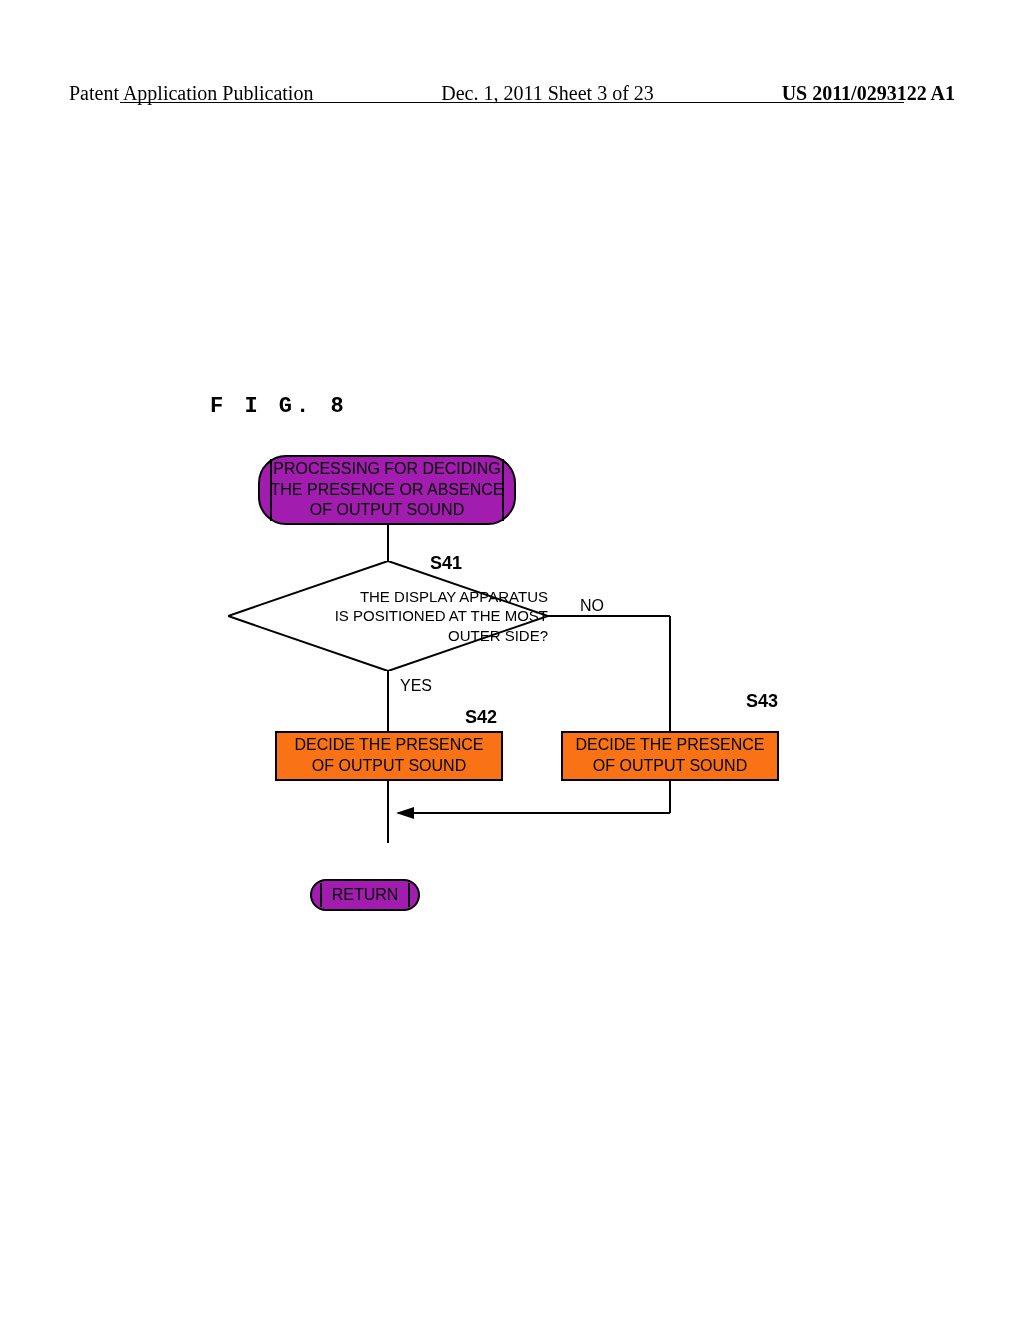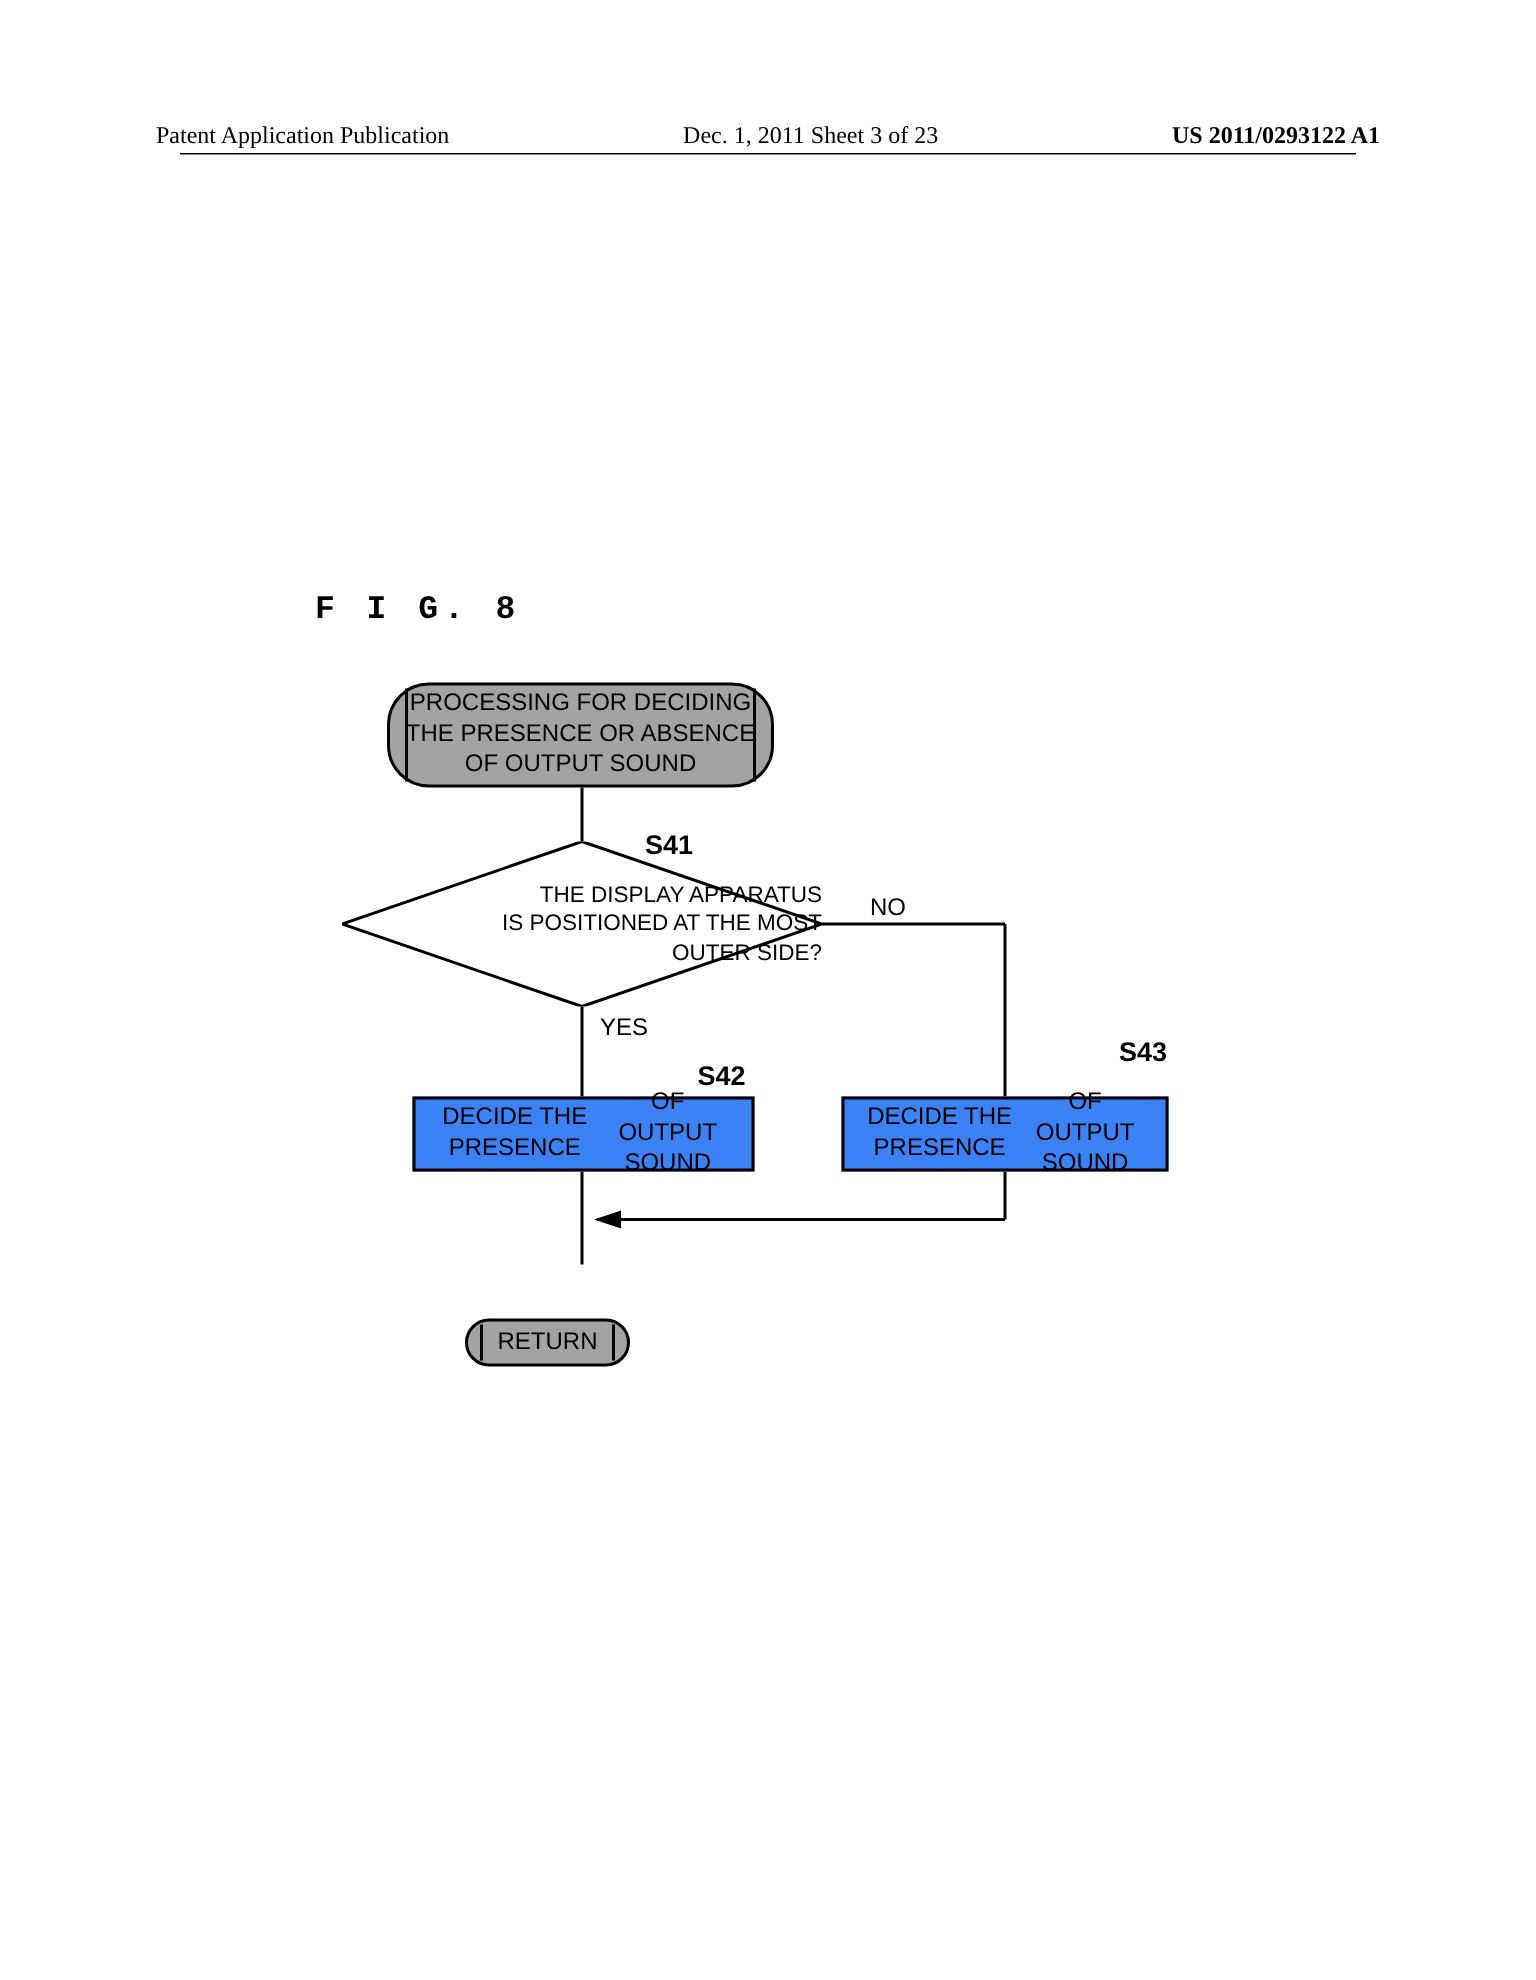--- a/index.html
+++ b/index.html
@@ -14,22 +14,22 @@
       font-family: Arial, Helvetica, sans-serif;
       position: relative;
     }
     .header {
       position: absolute;
       top: 82px;
       left: 0;
       width: 1024px;
       display: flex;
       justify-content: space-between;
-      padding: 0 104px;
-      font-size: 16px;
+      padding: 0 69px;
+      font-size: 20px;
       font-family: 'Times New Roman', serif;
     }
     .header-left {
       font-weight: normal;
     }
     .header-center {
       font-weight: normal;
     }
     .header-right {
       font-weight: bold;
@@ -54,21 +54,21 @@
     .flow-container {
       position: absolute;
       top: 455px;
       left: 0;
       width: 1024px;
     }
     .terminator {
       position: absolute;
       border: 2px solid #000;
       border-radius: 28px;
-      background: #a3a3a3;
+      background: #a21caf;
       text-align: center;
       font-size: 16px;
       display: flex;
       flex-direction: column;
       justify-content: center;
       align-items: center;
       line-height: 1.3;
     }
     .terminator-inner {
       position: absolute;
@@ -120,25 +120,25 @@
       flex-direction: column;
       justify-content: center;
       align-items: flex-end;
       font-size: 15px;
       text-align: center;
       line-height: 1.3;
     }
     .process {
       position: absolute;
       border: 2px solid #000;
-      background: #3b82f6;
+      background: #f97316;
       text-align: center;
       font-size: 16px;
       display: flex;
-      flex-direction: row;
+      flex-direction: column;
       justify-content: center;
       align-items: center;
       line-height: 1.3;
       padding: 4px 10px;
     }
     .proc-s42 {
       left: 275px;
       top: 276px;
       width: 228px;
       height: 50px;

